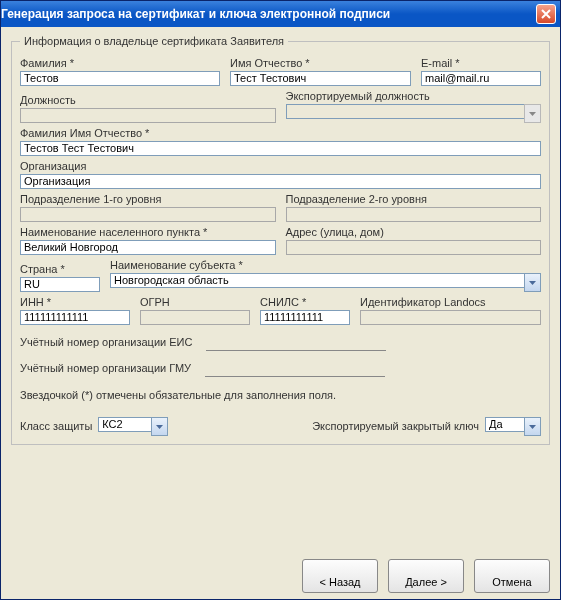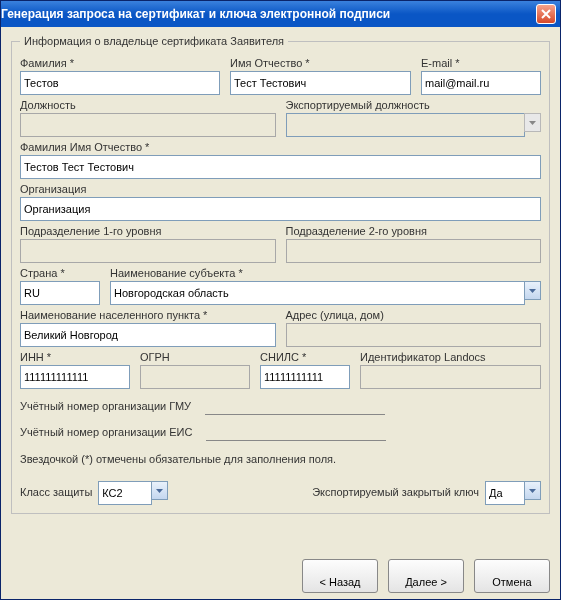--- a/index.html
+++ b/index.html
@@ -50,23 +50,23 @@
     border: 1px solid #bfbfbf;
     padding: 6px 8px 8px 8px;
     margin: 0;
   }
   legend { padding: 0 4px; color: #333; margin-top: 47px; }
   .row { display: flex; gap: 10px; margin-top: 4px; align-items: flex-end; }
   .col { display: flex; flex-direction: column; flex: 1; min-width: 0; }
   label { color: #333; margin-bottom: 2px; white-space: nowrap; }
   input[type=text], .input, select {
     font: inherit;
-    height: 21px;
+    height: 15px;
     line-height: 17px;
-    padding: 11px 3px;
+    padding: 0 3px;
     border: 1px solid #7f9db9;
     background: #fff;
     width: 100%;
   }
   input.readonly, .readonly {
     background: #ece9d8;
     border: 1px solid #a8a8a8;
     color: #555;
   }
   .select-wrap { display: flex; }
@@ -177,73 +177,73 @@
           <label>Подразделение 1-го уровня</label>
           <input type="text" class="readonly" readonly="" value="" style="">
         </div>
         <div class="col">
           <label>Подразделение 2-го уровня</label>
           <input type="text" class="readonly" readonly="" value="" style="">
         </div>
       </div>
 
       <div class="row">
+        <div class="col">
+          <label>Наименование населенного пункта *</label>
+          <input type="text" value="Великий Новгород" style="">
+        </div>
+        <div class="col">
+          <label>Адрес (улица, дом)</label>
+          <input type="text" class="readonly" readonly="" value="" style="">
+        </div>
+      </div>
+
+      <div class="row">
         <div class="col w-s">
           <label>Страна *</label>
           <input type="text" value="RU" style="">
         </div>
         <div class="col">
           <label>Наименование субъекта *</label>
           <div class="select-wrap">
             <input type="text" value="Новгородская область" style="">
             <div class="select-btn">
               <svg viewBox="0 0 7 4">
                   <path d="M0 0 L3.5 4 L7 0 Z" fill="#4a6a9a"></path>
                 </svg>
             </div>
           </div>
         </div>
       </div>
 
       <div class="row">
-        <div class="col">
-          <label>Наименование населенного пункта *</label>
-          <input type="text" value="Великий Новгород" style="">
-        </div>
-        <div class="col">
-          <label>Адрес (улица, дом)</label>
-          <input type="text" class="readonly" readonly="" value="" style="">
-        </div>
-      </div>
-
-      <div class="row">
         <div class="col w-m">
           <label>ИНН *</label>
           <input type="text" value="111111111111" style="">
         </div>
         <div class="col w-m">
           <label>ОГРН</label>
           <input type="text" class="readonly" readonly="" value="" style="">
         </div>
         <div class="col" style="flex:0 0 90px">
           <label>СНИЛС *</label>
           <input type="text" value="11111111111" style="">
         </div>
         <div class="col">
           <label>Идентификатор Landocs</label>
           <input type="text" class="readonly" readonly="" value="" style="">
         </div>
       </div>
 
       <div class="eis-row">
+        <label>Учётный номер организации ЕИС</label>
+        <div class="line"></div>
+      </div>
+      <div class="eis-row">
         <label>Учётный номер организации ГМУ</label>
-        <div class="line"></div>
-      </div>
-      <div class="eis-row">
-        <label>Учётный номер организации ЕИС</label>
         <div class="line"></div>
       </div>
 
       <div class="note">Звездочкой (*) отмечены обязательные для заполнения поля.</div>
 
       <div class="proto-row">
         <label>Класс защиты</label>
         <div class="select-wrap" style="width:70px">
           <input type="text" value="КС2" style="">
           <div class="select-btn">

